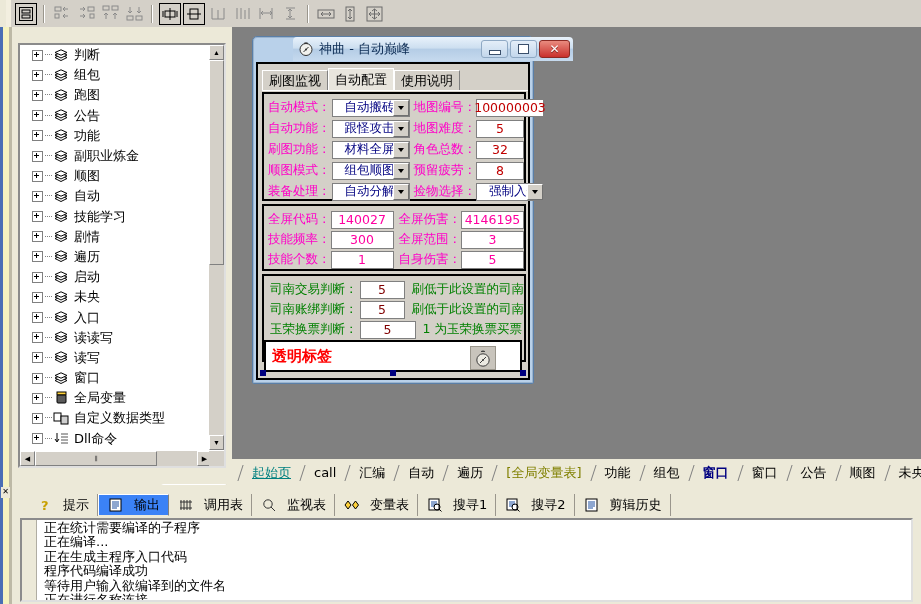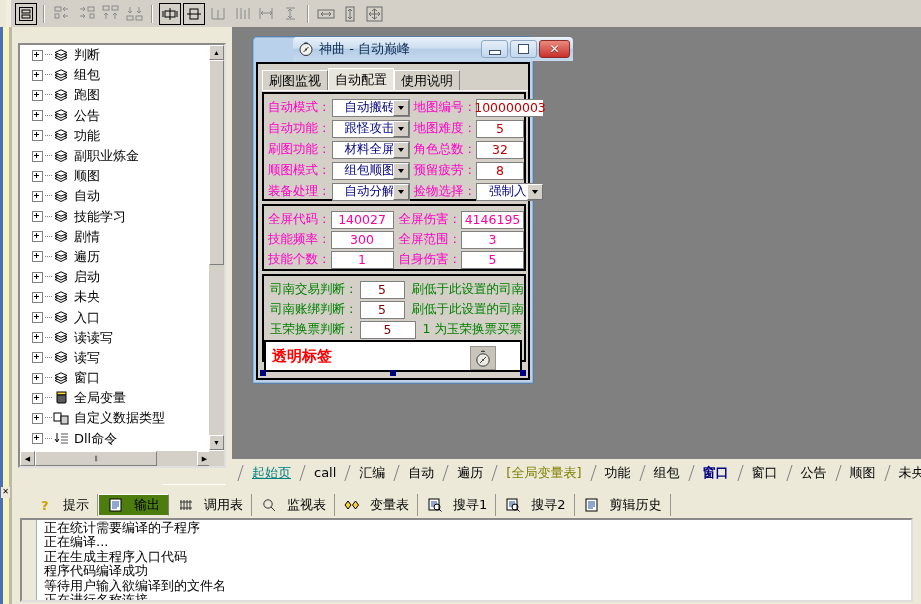--- a/index.html
+++ b/index.html
@@ -95,21 +95,21 @@
   .pt-c-olive{color:#808000;}
   .pt-c-navy{color:#000080;font-weight:bold;}
   .ptab-sep{width:1px;height:16px;background:#808080;transform:skewX(-18deg);margin:0 4px;}
 
   
   .botpanel{position:absolute;left:0;top:485px;width:921px;height:119px;background:#ece9d8;}
   .bp-left{position:absolute;left:0;top:0;width:12px;height:119px;background:linear-gradient(90deg,#4a6fb5 0%,#4a6fb5 3px,#f5f3c0 3px,#f5f3c0 9px,#bdb9a6 9px);}
   .bpclose{position:absolute;left:1px;top:2px;width:9px;height:11px;font-size:8px;line-height:9px;text-align:center;color:#000;background:#ece9d8;}
   .bptabs{position:absolute;left:28px;top:492px;height:25px;display:flex;align-items:center;}
   .bptab{height:22px;display:flex;align-items:center;gap:5px;padding:0 8px;font-size:13px;font-family:"DejaVu Sans",sans-serif;white-space:nowrap;border-right:1px solid #9a968c;box-sizing:border-box;}
-  .bptab.active{background:#4d7c0f;border:1px solid #fff;border-right-color:#808080;border-bottom:1px solid #ece9d8;}
+  .bptab.active{background:#3b82f6;border:1px solid #fff;border-right-color:#808080;border-bottom:1px solid #ece9d8;}
   .outbox{position:absolute;left:20px;top:518px;width:893px;height:84px;background:#fff;border:2px inset #dfdfdf;box-sizing:border-box;overflow:hidden;}
   .outline{font-size:13px;font-family:"DejaVu Sans",sans-serif;line-height:14.4px;white-space:nowrap;padding-left:4px;color:#000;}
   .out-vbar{position:absolute;left:0;top:0;width:14px;height:80px;background:#ece9d8;border-right:1px solid #b0ada2;}
   .watermark{position:absolute;left:359px;top:570px;font-family:"DejaVu Sans",sans-serif;font-weight:bold;font-size:30px;color:#ff0000;letter-spacing:-1px;white-space:nowrap;}
 </style>
 </head>
 <body>
 
 <div class="app">
 

